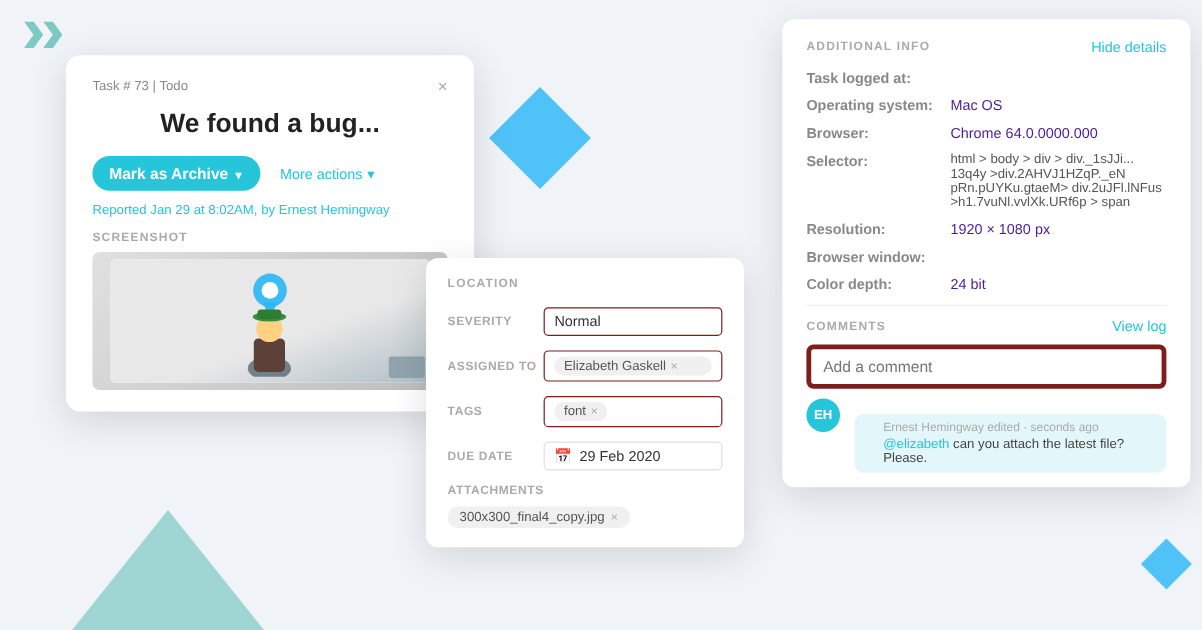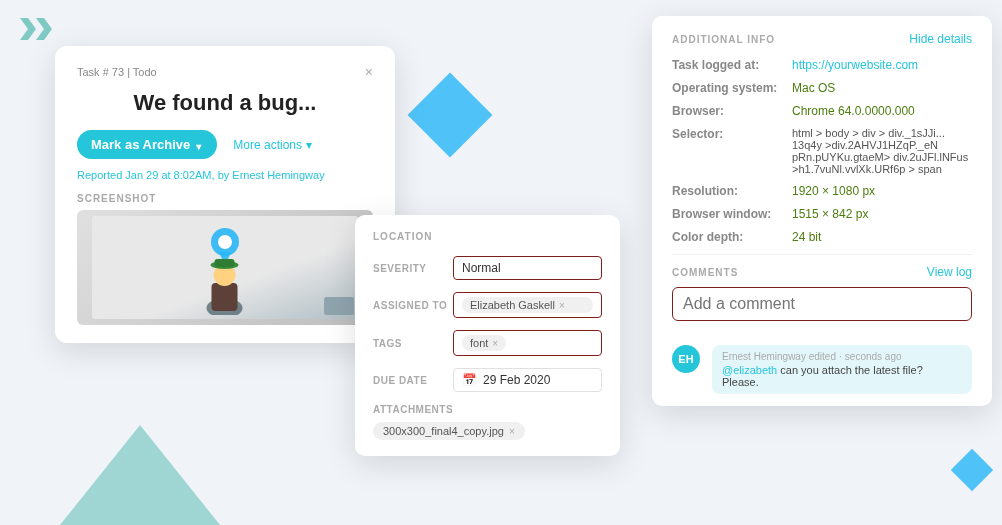--- a/index.html
+++ b/index.html
@@ -301,21 +301,21 @@
       margin-bottom: 9px;
       font-size: 12px;
     }
     .info-row-label {
       color: #888;
       width: 120px;
       flex-shrink: 0;
       font-weight: 600;
     }
     .info-row-value {
-      color: #4d7c0f;
+      color: #4c1d95;
       flex: 1;
       word-break: break-all;
     }
     .info-row-value.link {
       color: #26c6da;
       cursor: pointer;
     }
     .info-divider {
       border: none;
       border-top: 1px solid #f0f0f0;
@@ -333,27 +333,27 @@
       font-weight: 700;
       color: #aaa;
       letter-spacing: 1px;
     }
     .view-log-link {
       font-size: 12px;
       color: #26c6da;
       cursor: pointer;
     }
     .comment-input {
-      border: 1px solid #7f1d1d;
+      border: 4px solid #7f1d1d;
       border-radius: 6px;
       padding: 7px 10px;
-      font-size: 16px;
+      font-size: 13px;
       color: #bbb;
       width: 100%;
-      margin-bottom: 24px;
+      margin-bottom: 8px;
       outline: none;
     }
     .comment-row {
       display: flex;
       gap: 12px;
       align-items: flex-start;
     }
     .avatar-circle {
       width: 28px;
       height: 28px;
@@ -363,24 +363,25 @@
       font-size: 11px;
       font-weight: 700;
       display: flex;
       align-items: center;
       justify-content: center;
       flex-shrink: 0;
     }
     .comment-bubble {
       background: #e3f7fa;
       border-radius: 8px;
-      padding: 6px 10px;
+      padding: 6px 24px;
       font-size: 11px;
       color: #333;
       flex: 1;
+      margin-top: 13px;
     }
     .comment-meta {
       font-size: 10px;
       color: #aaa;
       margin-bottom: 2px;
     }
     .comment-text {
       font-size: 11px;
       color: #444;
     }
@@ -499,41 +500,39 @@
 </div>
 
 <div class="info-panel">
   <div class="info-panel-header">
     <span class="info-panel-title">ADDITIONAL INFO</span>
     <span class="info-panel-hide">Hide details</span>
   </div>
 
   <div class="info-row">
     <span class="info-row-label">Task logged at:</span>
-    <span class="info-row-value link">https://yourwebsite.com</span>
   </div>
   <div class="info-row">
     <span class="info-row-label">Operating system:</span>
     <span class="info-row-value">Mac OS</span>
   </div>
   <div class="info-row">
     <span class="info-row-label">Browser:</span>
     <span class="info-row-value">Chrome 64.0.0000.000</span>
   </div>
   <div class="info-row">
     <span class="info-row-label">Selector:</span>
     <span class="info-row-value" style="font-size:11px;color:#555;">html &gt; body &gt; div &gt; div._1sJJi...<br>13q4y &gt;div.2AHVJ1HZqP._eN<br>pRn.pUYKu.gtaeM&gt; div.2uJFl.lNFus<br>&gt;h1.7vuNl.vvlXk.URf6p &gt; span</span>
   </div>
   <div class="info-row">
     <span class="info-row-label">Resolution:</span>
     <span class="info-row-value">1920 × 1080 px</span>
   </div>
   <div class="info-row">
     <span class="info-row-label">Browser window:</span>
-    <span class="info-row-value">1515 × 842 px</span>
   </div>
   <div class="info-row">
     <span class="info-row-label">Color depth:</span>
     <span class="info-row-value">24 bit</span>
   </div>
 
   <hr class="info-divider">
 
   <div class="comments-header">
     <span class="comments-label">COMMENTS</span>

